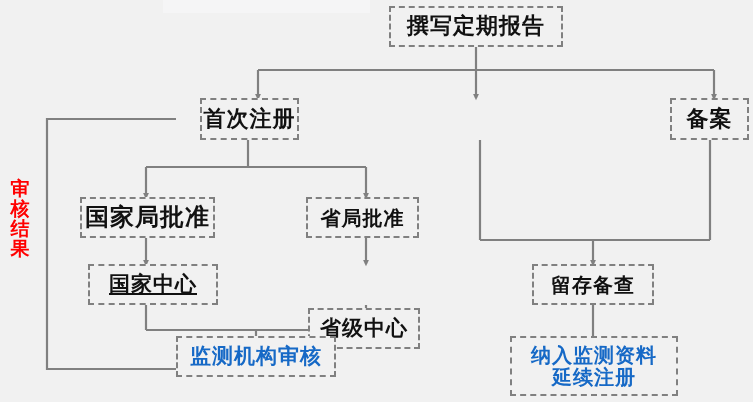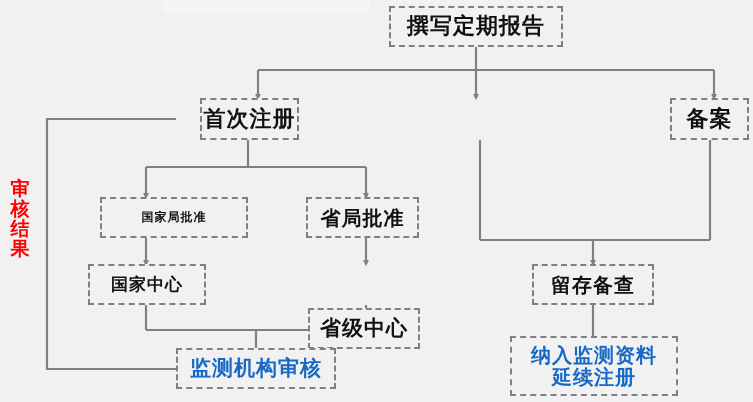--- a/index.html
+++ b/index.html
@@ -122,41 +122,41 @@
 
   <div class="node" style="left:200px; top:98px; width:99px; height:42px; font-size:22px;">
     <span>首次注册</span>
   </div>
 
 
   <div class="node" style="left:670px; top:98px; width:79px; height:42px; font-size:22px;">
     <span>备案</span>
   </div>
 
-  <div class="node" style="left:80px; top:197px; width:148px; height:41px; font-size:12px;margin-left:20px;">
+  <div class="node" style="left:80px; top:197px; width:135px; height:41px; font-size:24px;">
     <span>国家局批准</span>
   </div>
 
   <div class="node" style="left:306px; top:197px; width:113px; height:41px; font-size:20px;">
     <span>省局批准</span>
   </div>
 
-  <div class="node" style="left:88px; top:264px; width:118px; height:41px; font-size:17px;">
+  <div class="node" style="left:88px; top:264px; width:130px; height:41px; font-size:21px;text-decoration:underline;">
     <span>国家中心</span>
   </div>
 
   <div class="node" style="left:308px; top:264px; width:112px; height:41px; font-size:21px;margin-top:44px;">
     <span>省级中心</span>
   </div>
 
   <div class="node" style="left:532px; top:264px; width:122px; height:41px; font-size:20px;">
     <span>留存备查</span>
   </div>
 
-  <div class="node blue" style="left:176px; top:348px; width:160px; height:41px; font-size:21px;">
+  <div class="node blue" style="left:176px; top:336px; width:160px; height:41px; font-size:21px;">
     <span>监测机构审核</span>
   </div>
 
   <div class="node blue" style="left:510px; top:336px; width:168px; height:60px; font-size:20px; flex-direction:column;">
     <span>纳入监测资料</span>
     <span>延续注册</span>
   </div>
 
 </div>
 

